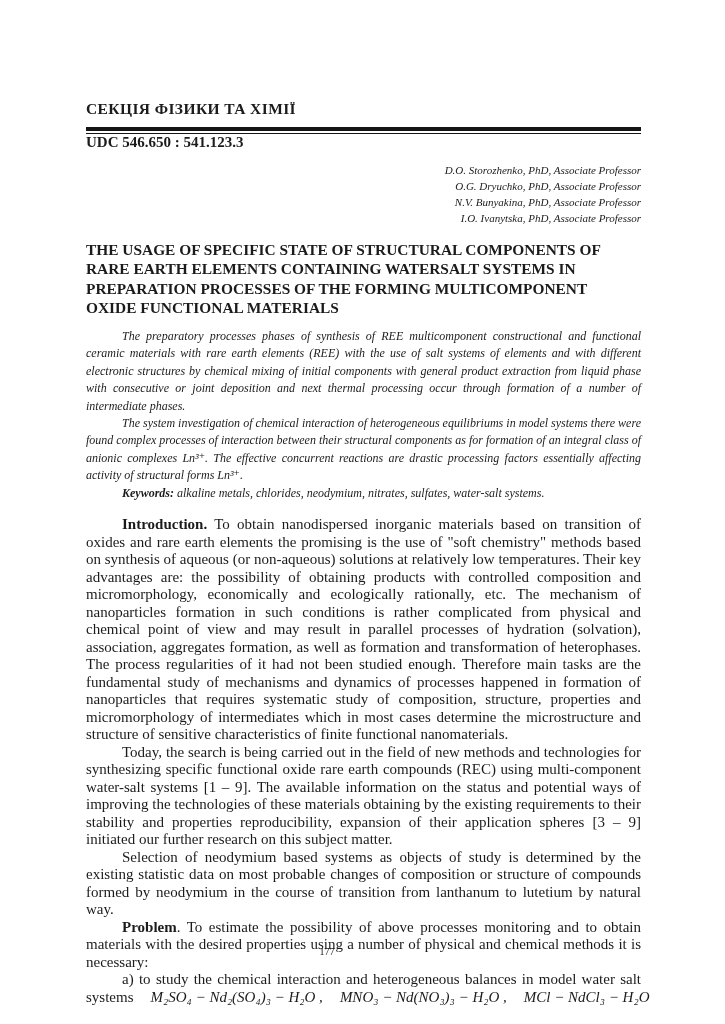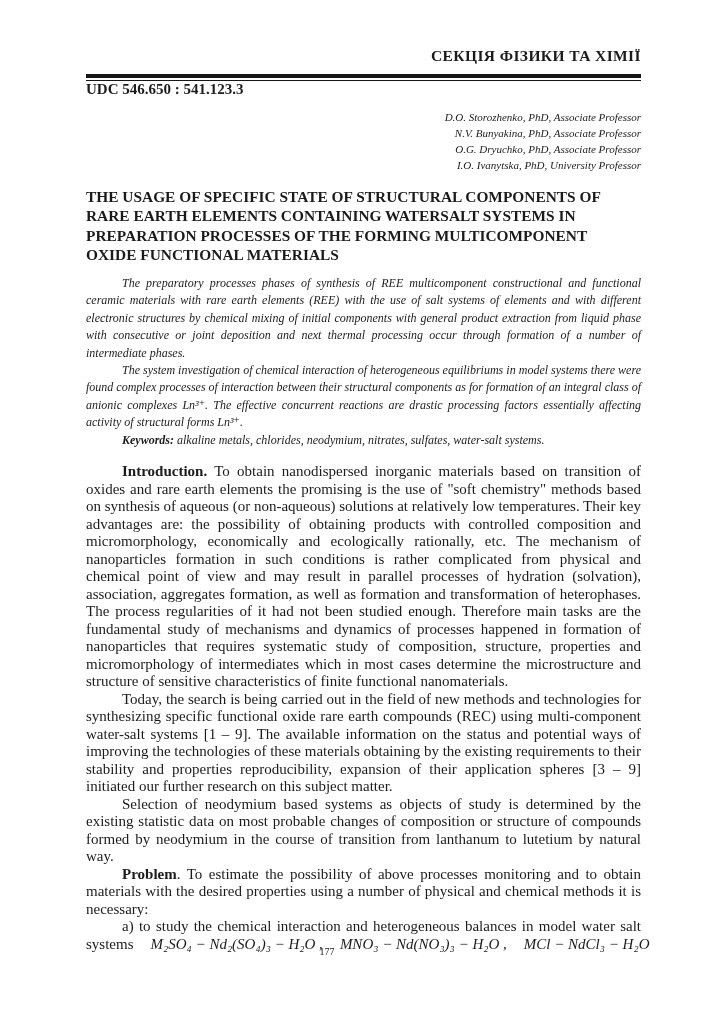--- a/index.html
+++ b/index.html
@@ -15,22 +15,22 @@
     font-family: "Liberation Serif", "DejaVu Serif", serif;
     color: #1b1b1b;
   }
   .content {
     position: absolute;
     left: 86px;
     top: 0;
     width: 555px;
   }
   .section-header {
-    margin-top: 47px;
-    text-align: right;
+    margin-top: 100px;
+    text-align: left;
     font-weight: bold;
     font-size: 15.5px;
     letter-spacing: 0.4px;
   }
   .rule {
     margin-top: 9px;
   }
   .rule-thick {
     height: 4px;
     background: #151515;
@@ -112,23 +112,23 @@
 
   <div class="rule">
     <div class="rule-thick"></div>
     <div class="rule-thin"></div>
   </div>
 
   <div class="udc">UDC 546.650 : 541.123.3</div>
 
   <div class="authors">
     <div>D.O. Storozhenko, PhD, Associate Professor</div>
+    <div>O.G. Dryuchko, PhD, Associate Professor</div>
     <div>N.V. Bunyakina, PhD, Associate Professor</div>
-    <div>O.G. Dryuchko, PhD, Associate Professor</div>
-    <div>I.O. Ivanytska, PhD, University Professor</div>
+    <div>I.O. Ivanytska, PhD, Associate Professor</div>
   </div>
 
   <div class="paper-title">THE USAGE OF SPECIFIC STATE OF STRUCTURAL COMPONENTS OF RARE EARTH ELEMENTS CONTAINING WATERSALT SYSTEMS IN PREPARATION PROCESSES OF THE FORMING MULTICOMPONENT OXIDE FUNCTIONAL MATERIALS</div>
 
   <div class="abstract">
     <p>The preparatory processes phases of synthesis of REE multicomponent constructional and functional ceramic materials with rare earth elements (REE) with the use of salt systems of elements and with different electronic structures by chemical mixing of initial components with general product extraction from liquid phase with consecutive or joint deposition and next thermal processing occur through formation of a number of  intermediate phases.</p>
     <p>The system investigation of chemical interaction of heterogeneous equilibriums in model systems there were found complex processes of interaction between their structural components as for formation of an integral class of anionic complexes Ln³⁺. The effective concurrent reactions are drastic processing factors essentially affecting activity of structural forms Ln³⁺.</p>
     <p><span class="keywords-label">Keywords:</span><span> alkaline metals, chlorides, neodymium, nitrates, sulfates, water-salt systems.</span></p>
   </div>
 

